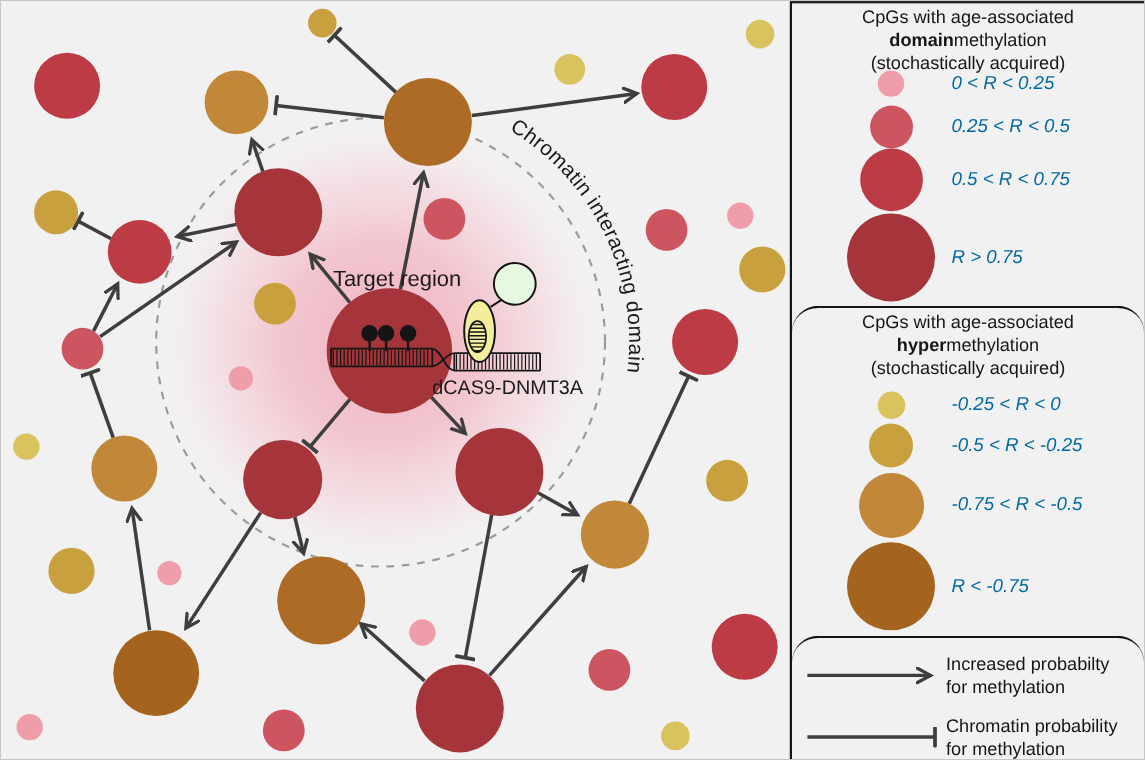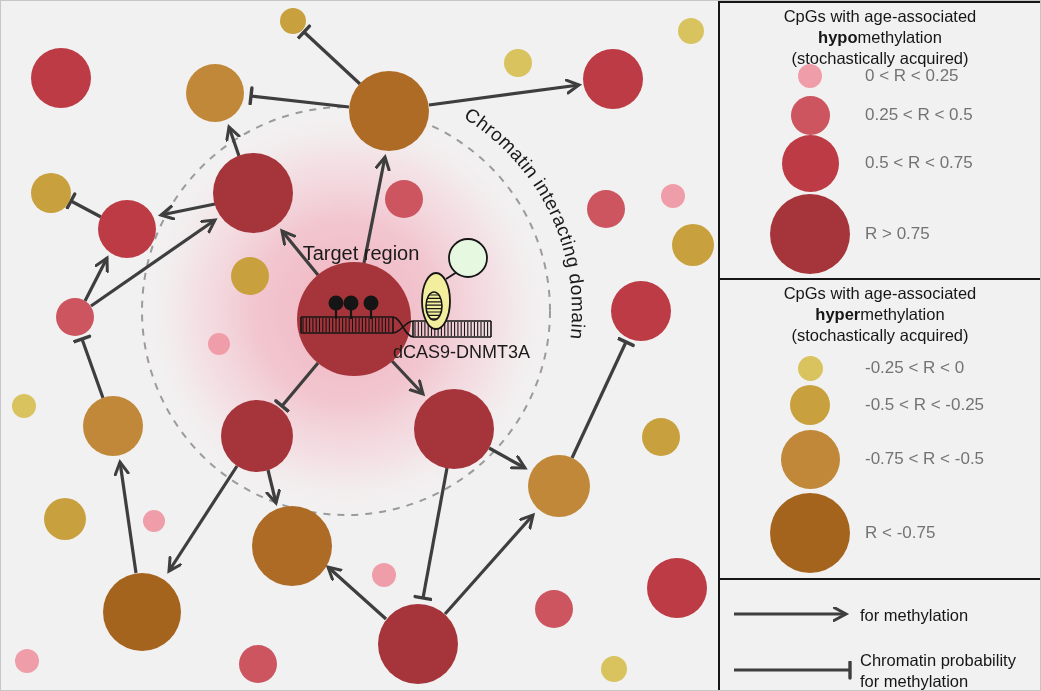--- a/index.html
+++ b/index.html
@@ -2,30 +2,30 @@
 <html><head>
 <meta charset="utf-8">
 <style>
   html,body{margin:0;padding:0;background:#e8e8e8;}
   *{box-sizing:border-box;}
   .stage{position:relative;width:1041px;height:691px;background:#f2f1f1;overflow:hidden;
          font-family:"Liberation Sans",sans-serif;border:1px solid #c6c6c6;}
   #diagram-svg{position:absolute;left:0;top:0;}
   .legend{position:absolute;left:717px;top:0;width:324px;height:691px;
           border:2px solid #161616;background:#f2f1f1;display:flex;flex-direction:column;}
-  .panel{position:relative;width:100%;}
+  .panel{position:relative;width:100%;border-radius:24px;}
   .panel-hyper{height:275px;}
   .panel-hypo{height:300px;border-top:2px solid #161616;}
   .panel-conn{flex:1;border-top:2px solid #161616;}
   .ltitle{position:absolute;left:0;right:0;top:3px;text-align:center;
           font-size:16.5px;line-height:21px;color:#161616;}
   .lrow{position:absolute;left:0;right:0;height:0;}
   .ldot{position:absolute;border-radius:50%;}
   .llabel{position:absolute;left:145px;transform:translateY(-50%);
-          font-size:17px;color:#737373;white-space:nowrap;}
+          font-size:17px;color:#0369a1;white-space:nowrap;font-style:italic;}
   .conn-label{position:absolute;left:140px;transform:translateY(-50%);
           font-size:16.5px;line-height:21px;color:#161616;}
   #conn-svg{position:absolute;left:0;top:0;}
 </style>
 </head>
 <body>
 
 <div class="stage">
 
   <svg id="diagram-svg" width="717" height="691" viewBox="0 0 717 691">
@@ -192,21 +192,21 @@
       <text x="360" y="259" text-anchor="middle" font-size="20" fill="#1a1a1a" font-family="&quot;Liberation Sans&quot;,sans-serif">Target region</text>
       <text x="392" y="357" font-size="18" fill="#1a1a1a" font-family="&quot;Liberation Sans&quot;,sans-serif">dCAS9-DNMT3A</text>
       <text font-size="19" fill="#1a1a1a" letter-spacing="0.4" font-family="&quot;Liberation Sans&quot;,sans-serif"><textPath href="#domainArc" xlink:href="#domainArc">Chromatin interacting domain</textPath></text>
     </svg>
 
   <div class="legend">
 
     <div class="panel panel-hyper">
       <div class="ltitle">
         <div>CpGs with age-associated</div>
-        <div><b>hypo</b><span>methylation</span></div>
+        <div><b>domain</b><span>methylation</span></div>
         <div>(stochastically acquired)</div>
       </div>
       <div id="hyper-rows">
           <div class="lrow" style="top: 73px;">
             <span class="ldot" style="height: 24px; width: 24px; left: 78px; top: -12px; background: rgb(239, 157, 168);"></span>
             <span class="llabel">0 &lt; R &lt; 0.25</span>
           </div>
           <div class="lrow" style="top: 112px;">
             <span class="ldot" style="height: 39px; width: 39px; left: 70.5px; top: -19.5px; background: rgb(204, 85, 96);"></span>
             <span class="llabel">0.25 &lt; R &lt; 0.5</span>
@@ -255,20 +255,21 @@
               <path d="M1,1 L13,7.5 L1,14" fill="none" stroke="#3e3e3e" stroke-width="3" stroke-linecap="round"></path>
             </marker>
             <marker id="mTL" markerUnits="userSpaceOnUse" markerWidth="18" markerHeight="20" refX="8" refY="9" orient="auto">
               <path d="M8,1 L8,17" stroke="#3e3e3e" stroke-width="3.4" stroke-linecap="round"></path>
             </marker>
           </defs>
           <line x1="14" y1="34" x2="126" y2="34" stroke="#3e3e3e" stroke-width="3" marker-end="url(#mArrowL)"></line>
           <line x1="14" y1="90" x2="130" y2="90" stroke="#3e3e3e" stroke-width="3" marker-end="url(#mTL)"></line>
         </svg>
       <div class="conn-label" style="top:35px">
+        <div>Increased probabilty</div>
         <div>for methylation</div>
       </div>
       <div class="conn-label" style="top:91px">
         <div>Chromatin probability</div>
         <div>for methylation</div>
       </div>
     </div>
 
   </div>
 </div>

